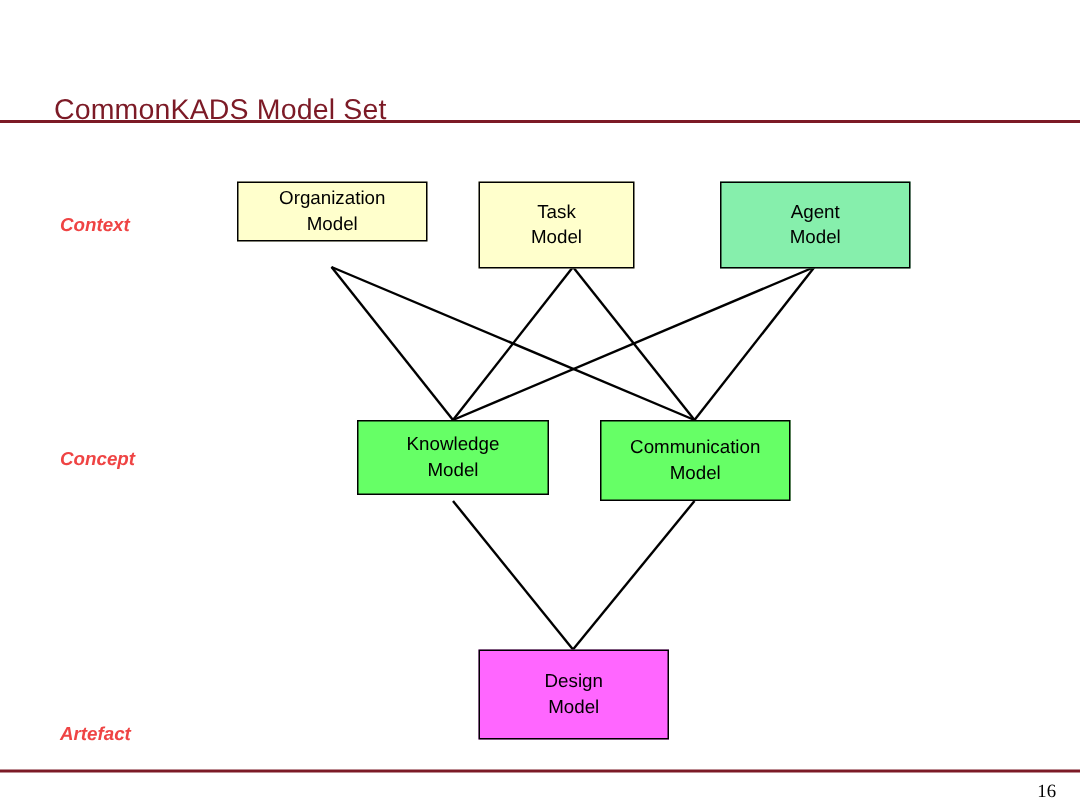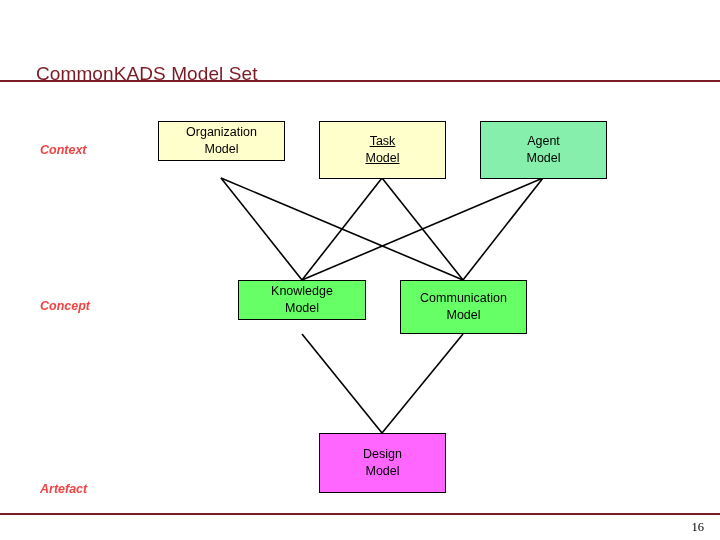--- a/index.html
+++ b/index.html
@@ -118,23 +118,23 @@
     color: #000000;
     white-space: nowrap;
   }
   .node .ln { display: block; }
 
   .node-context  { background: #ffffcc; }
   .node-concept  { background: #66ff66; }
   .node-artefact { background: #ff66ff; }
 
   #node-organization  { left: 158px; top: 121px; width: 127px; height: 40px; }
-  #node-task          { left: 319px; top: 121px; width: 127px; height: 58px; text-decoration: underline; }
+  #node-task          { left: 319px; top: 121px; width: 104px; height: 58px; }
   #node-agent         { left: 480px; top: 121px; width: 127px; height: 58px; }
-  #node-knowledge     { left: 238px; top: 280px; width: 128px; height: 40px; }
+  #node-knowledge     { left: 238px; top: 280px; width: 128px; height: 50px; }
   #node-communication { left: 400px; top: 280px; width: 127px; height: 54px; }
   #node-design        { left: 319px; top: 433px; width: 127px; height: 60px; }
 
   
   #footer-rule {
     position: absolute;
     left: 0;
     top: 513px;
     width: 720px;
     height: 2px;

